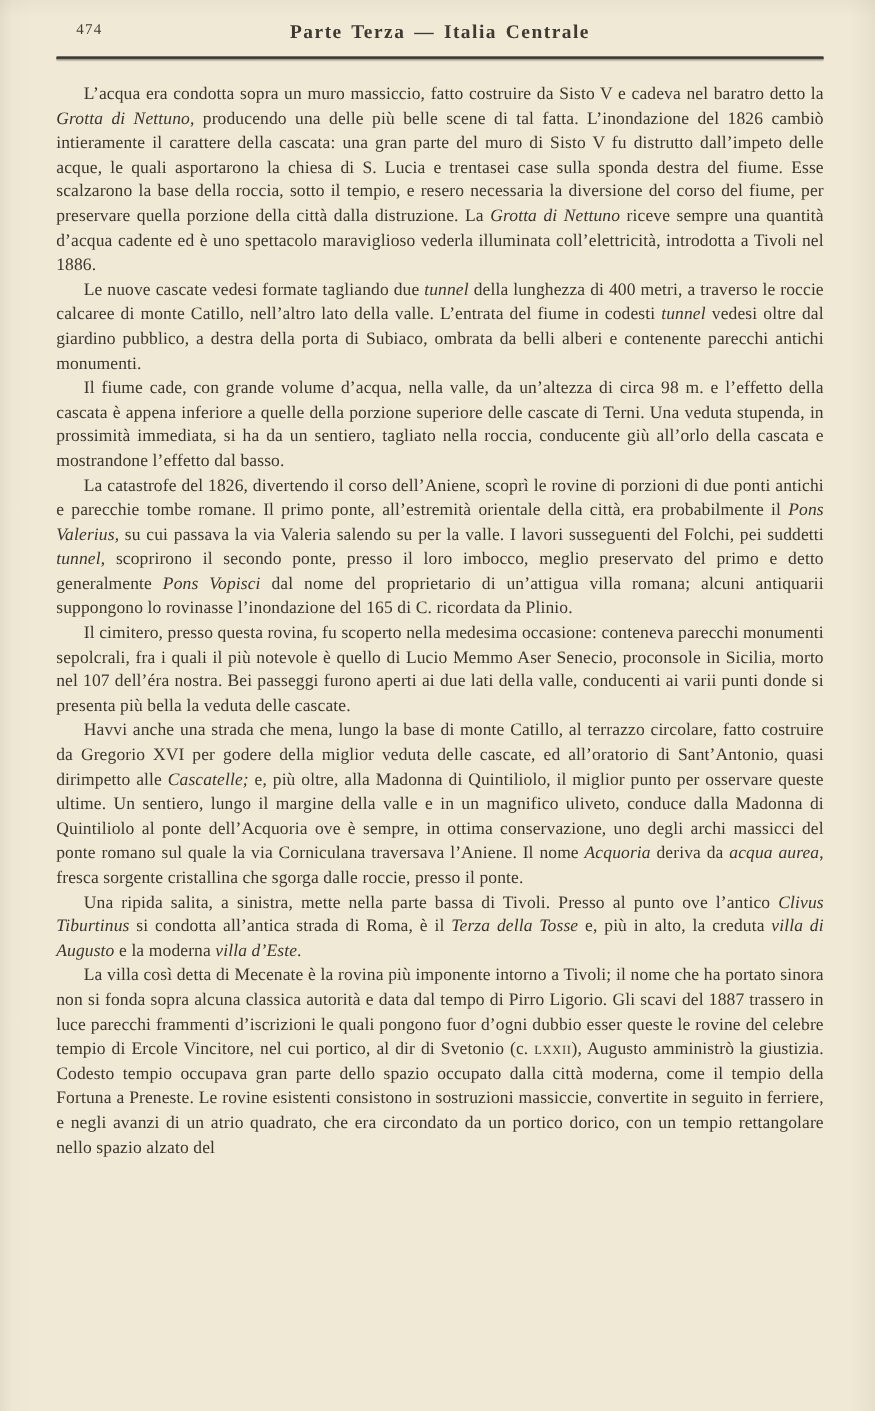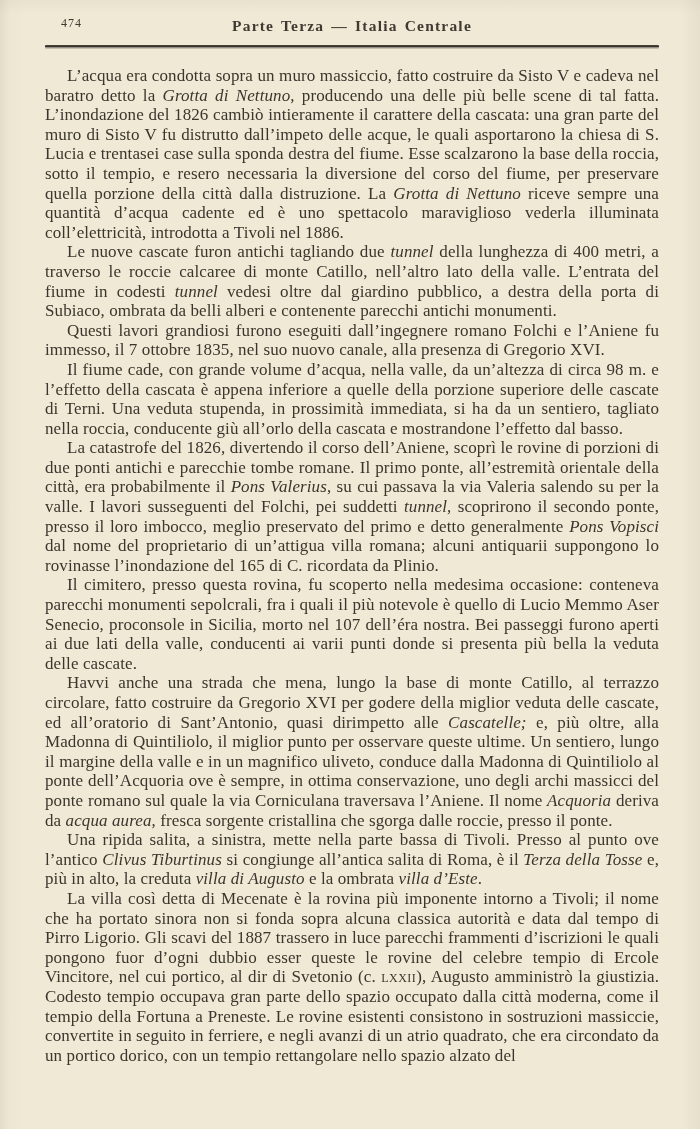--- a/index.html
+++ b/index.html
@@ -51,21 +51,21 @@
     margin-top: 7px;
     box-shadow: 0 1px 0 rgba(74,70,61,0.25);
   }
   .text-block {
     margin-top: 18px;
   }
   .text-block p {
     margin: 0;
     text-align: justify;
     text-indent: 22px;
-    font-size: 17px;
+    font-size: 14px;
     line-height: 19.6px;
     letter-spacing: 0.1px;
     color: #3a362d;
     hyphens: auto;
     -webkit-hyphens: auto;
   }
   .text-block p em {
     font-style: italic;
   }
   .sc {
@@ -80,23 +80,22 @@
 
   <div class="running-header">
     <span class="page-number">474</span>
     <div class="running-title">Parte Terza — Italia Centrale</div>
   </div>
 
   <div class="header-rule"></div>
 
   <div class="text-block">
       <p><span>L’acqua era condotta sopra un muro massiccio, fatto costruire da Sisto V e cadeva nel baratro detto la </span><em>Grotta di Nettuno</em><span>, producendo una delle più belle scene di tal fatta. L’inondazione del 1826 cambiò intieramente il carattere della cascata: una gran parte del muro di Sisto V fu distrutto dall’impeto delle acque, le quali asportarono la chiesa di S. Lucia e trentasei case sulla sponda destra del fiume. Esse scalzarono la base della roccia, sotto il tempio, e resero necessaria la diversione del corso del fiume, per preservare quella porzione della città dalla distruzione. La </span><em>Grotta di Nettuno</em><span> riceve sempre una quantità d’acqua cadente ed è uno spettacolo maraviglioso vederla illuminata coll’elettricità, introdotta a Tivoli nel 1886.</span></p>
-      <p><span>Le nuove cascate furon antichi tagliando due </span><em>tunnel</em><span> della lunghezza di 400 metri, a traverso le roccie calcaree di monte Catillo, nell’altro lato della valle. L’entrata del fiume in codesti </span><em>tunnel</em><span> vedesi oltre dal giardino pubblico, a destra della porta di Subiaco, ombrata da belli alberi e contenente parecchi antichi monumenti.</span></p>
-      <p><span>Questi lavori grandiosi furono eseguiti dall’ingegnere romano Folchi e l’Aniene fu immesso, il 7 ottobre 1835, nel suo nuovo canale, alla presenza di Gregorio XVI.</span></p>
+      <p><span>Le nuove cascate vedesi formate tagliando due </span><em>tunnel</em><span> della lunghezza di 400 metri, a traverso le roccie calcaree di monte Catillo, nell’altro lato della valle. L’entrata del fiume in codesti </span><em>tunnel</em><span> vedesi oltre dal giardino pubblico, a destra della porta di Subiaco, ombrata da belli alberi e contenente parecchi antichi monumenti.</span></p>
       <p><span>Il fiume cade, con grande volume d’acqua, nella valle, da un’altezza di circa 98 m. e l’effetto della cascata è appena inferiore a quelle della porzione superiore delle cascate di Terni. Una veduta stupenda, in prossimità immediata, si ha da un sentiero, tagliato nella roccia, conducente giù all’orlo della cascata e mostrandone l’effetto dal basso.</span></p>
       <p><span>La catastrofe del 1826, divertendo il corso dell’Aniene, scoprì le rovine di porzioni di due ponti antichi e parecchie tombe romane. Il primo ponte, all’estremità orientale della città, era probabilmente il </span><em>Pons Valerius</em><span>, su cui passava la via Valeria salendo su per la valle. I lavori susseguenti del Folchi, pei suddetti </span><em>tunnel</em><span>, scoprirono il secondo ponte, presso il loro imbocco, meglio preservato del primo e detto generalmente </span><em>Pons Vopisci</em><span> dal nome del proprietario di un’attigua villa romana; alcuni antiquarii suppongono lo rovinasse l’inondazione del 165 di C. ricordata da Plinio.</span></p>
       <p><span>Il cimitero, presso questa rovina, fu scoperto nella medesima occasione: conteneva parecchi monumenti sepolcrali, fra i quali il più notevole è quello di Lucio Memmo Aser Senecio, proconsole in Sicilia, morto nel 107 dell’éra nostra. Bei passeggi furono aperti ai due lati della valle, conducenti ai varii punti donde si presenta più bella la veduta delle cascate.</span></p>
       <p><span>Havvi anche una strada che mena, lungo la base di monte Catillo, al terrazzo circolare, fatto costruire da Gregorio XVI per godere della miglior veduta delle cascate, ed all’oratorio di Sant’Antonio, quasi dirimpetto alle </span><em>Cascatelle;</em><span> e, più oltre, alla Madonna di Quintiliolo, il miglior punto per osservare queste ultime. Un sentiero, lungo il margine della valle e in un magnifico uliveto, conduce dalla Madonna di Quintiliolo al ponte dell’Acquoria ove è sempre, in ottima conservazione, uno degli archi massicci del ponte romano sul quale la via Corniculana traversava l’Aniene. Il nome </span><em>Acquoria</em><span> deriva da </span><em>acqua aurea</em><span>, fresca sorgente cristallina che sgorga dalle roccie, presso il ponte.</span></p>
-      <p><span>Una ripida salita, a sinistra, mette nella parte bassa di Tivoli. Presso al punto ove l’antico </span><em>Clivus Tiburtinus</em><span> si congiunge all’antica salita di Roma, è il </span><em>Terza della Tosse</em><span> e, più in alto, la creduta </span><em>villa di Augusto</em><span> e la ombrata </span><em>villa d’Este</em><span>.</span></p>
+      <p><span>Una ripida salita, a sinistra, mette nella parte bassa di Tivoli. Presso al punto ove l’antico </span><em>Clivus Tiburtinus</em><span> si condotta all’antica strada di Roma, è il </span><em>Terza della Tosse</em><span> e, più in alto, la creduta </span><em>villa di Augusto</em><span> e la moderna </span><em>villa d’Este</em><span>.</span></p>
       <p><span>La villa così detta di Mecenate è la rovina più imponente intorno a Tivoli; il nome che ha portato sinora non si fonda sopra alcuna classica autorità e data dal tempo di Pirro Ligorio. Gli scavi del 1887 trassero in luce parecchi frammenti d’iscrizioni le quali pongono fuor d’ogni dubbio esser queste le rovine del celebre tempio di Ercole Vincitore, nel cui portico, al dir di Svetonio (c. </span><span class="sc">lxxii</span><span>), Augusto amministrò la giustizia. Codesto tempio occupava gran parte dello spazio occupato dalla città moderna, come il tempio della Fortuna a Preneste. Le rovine esistenti consistono in sostruzioni massiccie, convertite in seguito in ferriere, e negli avanzi di un atrio quadrato, che era circondato da un portico dorico, con un tempio rettangolare nello spazio alzato del</span></p>
     </div>
 
 </div>
 
 </body></html>

